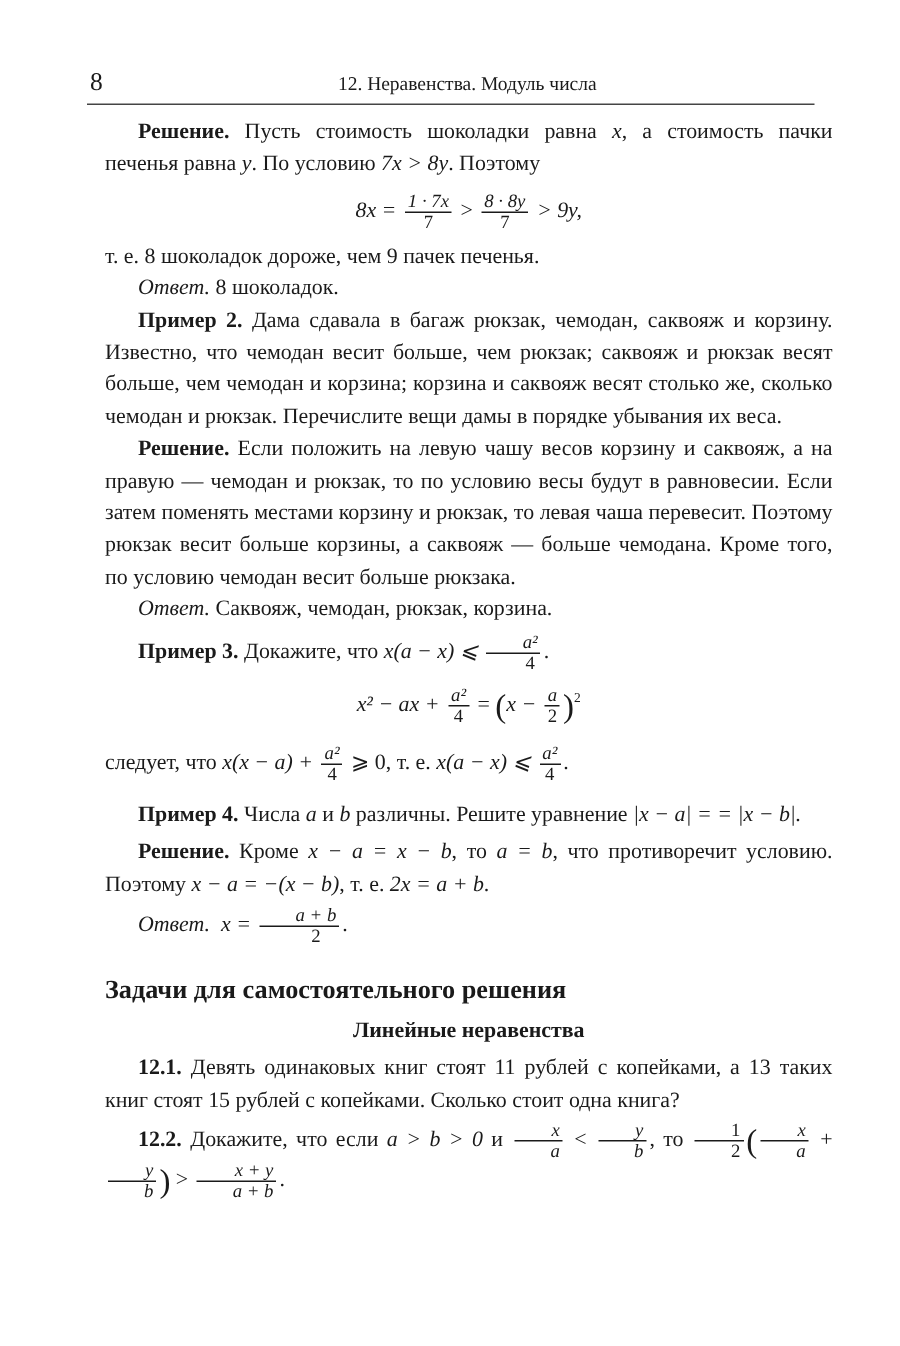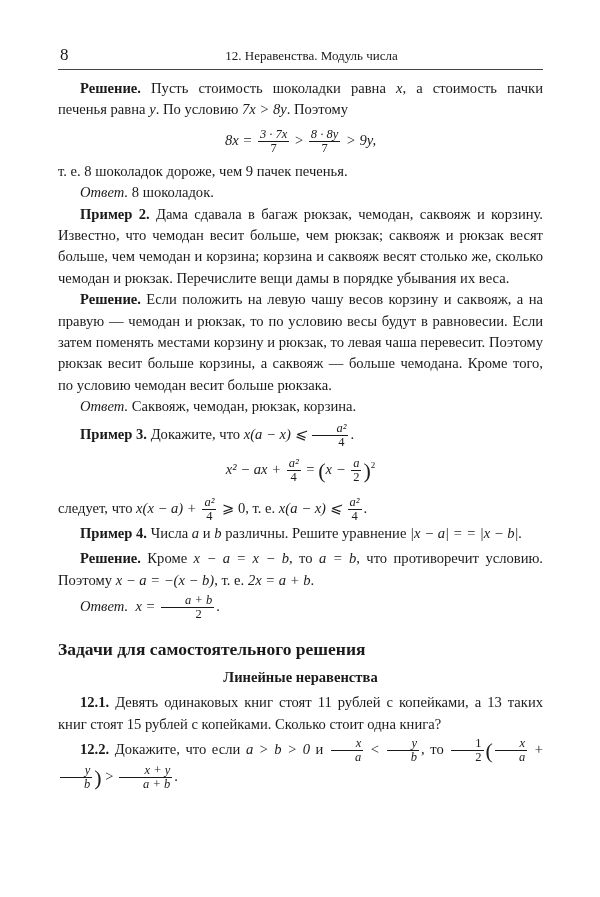--- a/index.html
+++ b/index.html
@@ -5,21 +5,21 @@
   html, body { margin: 0; padding: 0; background: #ffffff; }
   body {
     width: 600px; height: 897px; overflow: hidden; position: relative;
     font-family: "DejaVu Serif", "Liberation Serif", serif;
     color: #1a1a1a;
   }
   .page { position: absolute; left: 58px; top: 0; width: 485px; }
   .header { position: absolute; top: 45px; left: 0; width: 485px; height: 24px; border-bottom: 1.3px solid #444; }
   .pagenum { position: absolute; left: 2px; top: 0; font-size: 17px; font-family: "Liberation Serif", serif; }
   .runhead { position: absolute; left: 11px; width: 485px; text-align: center; top: 3px; font-size: 13px; font-family: "Liberation Serif", serif; }
-  .body { position: absolute; top: 78px; left: 0; width: 485px; font-size: 14.6px; line-height: 21.4px; font-family: "Liberation Serif", serif; }
+  .body { position: absolute; top: 78px; left: 12px; width: 485px; font-size: 14.6px; line-height: 21.4px; font-family: "Liberation Serif", serif; }
   p { margin: 0; text-align: justify; }
   .ind { text-indent: 22px; }
   b { font-weight: bold; }
   i, .m { font-style: italic; text-align: right; }
   .disp { text-align: center; margin: 7px 0 6px 0; }
   .frac { display: inline-block; vertical-align: middle; text-align: center; font-size: 12.5px; line-height: 13px; margin: 0 2px; }
   .frac > span { display: block; padding: 0 2px; }
   .frac > span.num { border-bottom: 1px solid #1a1a1a; }
   .big { font-size: 22px; vertical-align: middle; }
   sup { font-size: 9px; line-height: 0; }
@@ -32,39 +32,39 @@
 <div class="page">
   <div class="header">
     <span class="pagenum">8</span>
     <span class="runhead">12. Неравенства. Модуль числа</span>
   </div>
 
   <div class="body">
     <p class="ind"><b>Решение.</b><span> Пусть стоимость шоколадки равна </span><i>x</i><span>, а стоимость пачки печенья равна </span><i>y</i><span>. По условию </span><i>7x &gt; 8y</i><span>. Поэтому</span></p>
 
     <div class="disp">
-      <i>8x = </i><span class="frac"><span class="num m">3 · 7x</span><span>7</span></span><span> &gt; </span><span class="frac"><span class="num m">8 · 8y</span><span>7</span></span><i> &gt; 9y,</i>
+      <i>8x = </i><span class="frac"><span class="num m">1 · 7x</span><span>7</span></span><span> &gt; </span><span class="frac"><span class="num m">8 · 8y</span><span>7</span></span><i> &gt; 9y,</i>
     </div>
 
     <p>т. е. 8 шоколадок дороже, чем 9 пачек печенья.</p>
     <p class="ind"><i>Ответ.</i><span> 8 шоколадок.</span></p>
 
     <p class="ind"><b>Пример 2.</b><span> Дама сдавала в багаж рюкзак, чемодан, саквояж и корзину. Известно, что чемодан весит больше, чем рюкзак; саквояж и рюкзак весят больше, чем чемодан и корзина; корзина и саквояж весят столько же, сколько чемодан и рюкзак. Перечислите вещи дамы в порядке убывания их веса.</span></p>
     <p class="ind"><b>Решение.</b><span> Если положить на левую чашу весов корзину и саквояж, а на правую — чемодан и рюкзак, то по условию весы будут в равновесии. Если затем поменять местами корзину и рюкзак, то левая чаша перевесит. Поэтому рюкзак весит больше корзины, а саквояж — больше чемодана. Кроме того, по условию чемодан весит больше рюкзака.</span></p>
     <p class="ind"><i>Ответ.</i><span> Саквояж, чемодан, рюкзак, корзина.</span></p>
 
     <p class="ind" style="margin-top:4px"><b>Пример 3.</b><span> Докажите, что </span><i>x(a − x) ⩽ </i><span class="frac"><span class="num m">a²</span><span>4</span></span>.</p>
 
     <div class="disp" style="margin:8px 0 12px 0">
       <i>x² − ax + </i><span class="frac"><span class="num m">a²</span><span>4</span></span><span> = </span><span class="big">(</span><i>x − </i><span class="frac"><span class="num m">a</span><span>2</span></span><span class="big">)</span><sup>2</sup>
     </div>
 
     <p><span>следует, что </span><i>x(x − a) + </i><span class="frac"><span class="num m">a²</span><span>4</span></span><span> ⩾ 0, т. е. </span><i>x(a − x) ⩽ </i><span class="frac"><span class="num m">a²</span><span>4</span></span>.</p>
 
-    <p class="ind" style="margin-top:0"><b>Пример 4.</b><span> Числа </span><i>a</i><span> и </span><i>b</i><span> различны. Решите уравнение </span><i>|x − a| = = |x − b|.</i></p>
+    <p class="ind" style="margin-top:10px"><b>Пример 4.</b><span> Числа </span><i>a</i><span> и </span><i>b</i><span> различны. Решите уравнение </span><i>|x − a| = = |x − b|.</i></p>
     <p class="ind" style="margin-top:4px"><b>Решение.</b><span> Кроме </span><i>x − a = x − b</i><span>, то </span><i>a = b</i><span>, что противоречит условию. Поэтому </span><i>x − a = −(x − b)</i><span>, т. е. </span><i>2x = a + b</i><span>.</span></p>
     <p class="ind" style="margin-top:3px"><i>Ответ.</i>&nbsp;&nbsp;<i>x = </i><span class="frac"><span class="num m">a + b</span><span>2</span></span>.</p>
 
     <div class="h2">Задачи для самостоятельного решения</div>
     <div class="h3">Линейные неравенства</div>
 
     <p class="ind"><b>12.1.</b><span> Девять одинаковых книг стоят 11 рублей с копейками, а 13 таких книг стоят 15 рублей с копейками. Сколько стоит одна книга?</span></p>
     <p class="ind" style="margin-top:2px"><b>12.2.</b><span> Докажите, что если </span><i>a &gt; b &gt; 0</i><span> и </span><span class="frac"><span class="num m">x</span><span class="m">a</span></span><span> &lt; </span><span class="frac"><span class="num m">y</span><span class="m">b</span></span><span>, то </span><span class="frac"><span class="num">1</span><span>2</span></span><span class="big">(</span><span class="frac"><span class="num m">x</span><span class="m">a</span></span><span> + </span><span class="frac"><span class="num m">y</span><span class="m">b</span></span><span class="big">)</span><span> &gt; </span><span class="frac"><span class="num m">x + y</span><span class="m">a + b</span></span><span>.</span></p>
   </div>
 </div>

